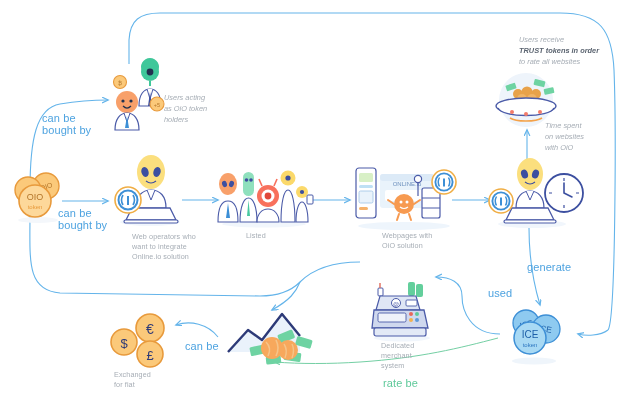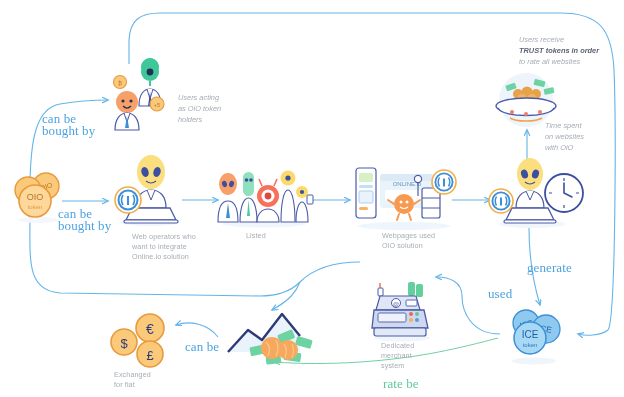--- a/index.html
+++ b/index.html
@@ -9,22 +9,22 @@
     color:#9aa3ad;
   }
   #stage{position:absolute;left:0;top:0;width:624px;height:397px;}
   .layer{position:absolute;left:0;top:0;width:624px;height:397px;}
   .node{position:absolute;}
   .cap{
     position:absolute;font-size:7.2px;line-height:10px;color:#a6adb5;
     letter-spacing:.1px;white-space:pre-line;
   }
   .flow{
-    position:absolute;font-size:13px;line-height:11.5px;
-    color:#4ea3e0;letter-spacing:.1px;white-space:pre-line;font-family:Liberation Serif, serif;
+    position:absolute;font-size:11px;line-height:11.5px;
+    color:#4ea3e0;letter-spacing:.1px;white-space:pre-line;
   }
   .flow.green{color:#5ec99a;}
   .note{
     position:absolute;font-size:7.4px;line-height:11px;color:#a6adb5;
     white-space:pre-line;
     font-style:italic;
   }
   .note b{color:#5b6470;font-weight:bold;}
   svg{overflow:visible;}
   .ln{fill:none;stroke:#64b4ea;stroke-width:1.1;}
@@ -319,37 +319,37 @@
       <text x="16" y="36" font-size="13" fill="#2d3a78" text-anchor="middle" font-family="Liberation Sans, sans-serif">$</text>
       <circle cx="42" cy="42" r="13" fill="#fbc97a" stroke="#e89a3c" stroke-width="1.6"></circle>
       <text x="42" y="48" font-size="13" fill="#2d3a78" text-anchor="middle" font-family="Liberation Sans, sans-serif">£</text>
     </svg>
   </div>
 
   <div class="cap" style="left:132px;top:232px;width:90px">Web operators who
 want to integrate
 Online.io solution</div>
   <div class="cap" style="left:246px;top:231px;width:60px">Listed</div>
-  <div class="cap" style="left:382px;top:231px;width:80px">Webpages used
+  <div class="cap" style="left:382px;top:231px;width:80px">Webpages with
 OiO solution</div>
   <div class="cap" style="left:381px;top:341px;width:70px">Dedicated
 merchant
 system</div>
   <div class="cap" style="left:114px;top:370px;width:70px">Exchanged
 for fiat</div>
 
   <div class="note" style="left:519px;top:34px;width:104px"><span>Users receive
 </span><b>TRUST tokens in order</b><span>
 to rate all websites</span></div>
 
   <div class="note" style="left:545px;top:120px;width:78px">Time spent
 on websites
 with OiO</div>
 
-  <div class="note" style="left:178px;top:92px;width:72px">Users acting
+  <div class="note" style="left:164px;top:92px;width:72px">Users acting
 as OiO token
 holders</div>
 
   <div class="flow" style="left:42px;top:113px;width:60px">can be
 bought by</div>
   <div class="flow" style="left:58px;top:208px;width:60px">can be
 bought by</div>
   <div class="flow" style="left:527px;top:262px;width:56px">generate</div>
   <div class="flow" style="left:488px;top:288px;width:40px">used</div>
   <div class="flow" style="left:185px;top:341px;width:46px">can be</div>

